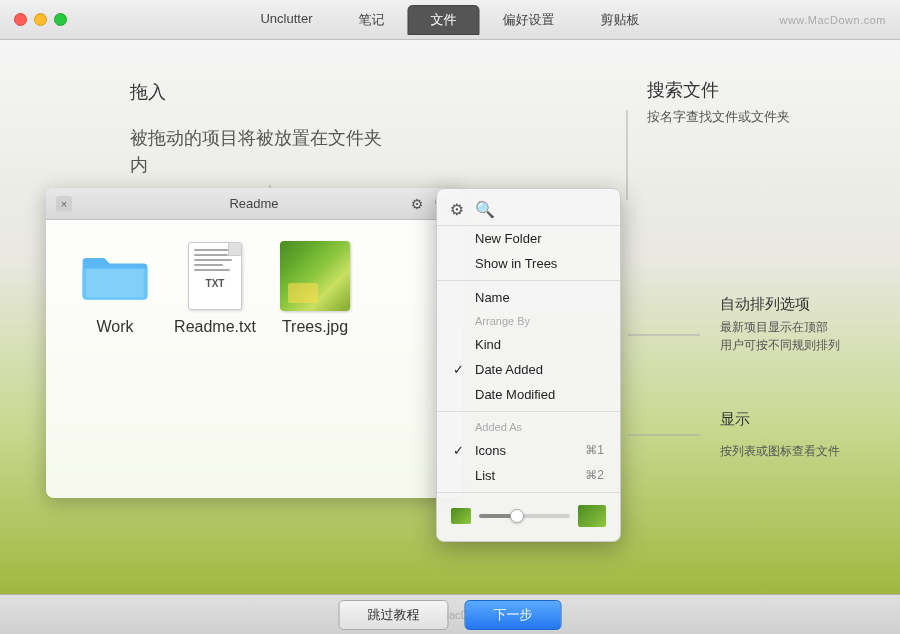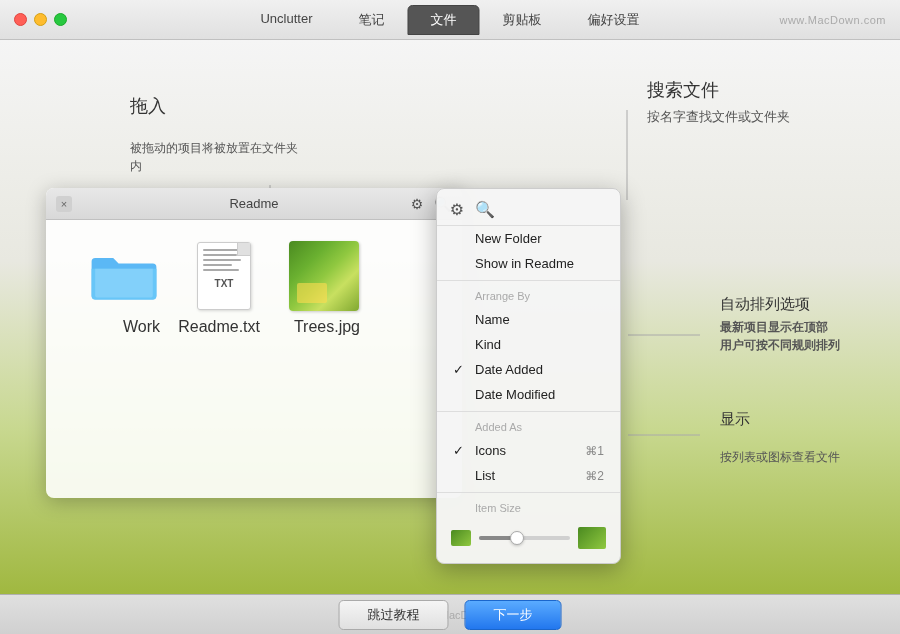--- a/index.html
+++ b/index.html
@@ -72,31 +72,31 @@
       width: 900px;
       height: 554px;
       background: linear-gradient(to bottom, #f5f5f5 0%, #e8e8e0 40%, #c8d890 70%, #a0b840 100%);
       position: relative;
       overflow: hidden;
     }
 
     
     .annotation-drag {
       position: absolute;
-      top: 54px;
+      top: 40px;
       left: 130px;
     }
     .annotation-drag .title {
       font-size: 18px;
       color: #333;
       font-weight: 400;
       margin-bottom: 6px;
     }
     .annotation-drag .desc {
-      font-size: 12px;
+      font-size: 18px;
       color: #555;
       line-height: 1.5;
       margin-top: 21px;
     }
 
     .annotation-search {
       position: absolute;
       top: 38px;
       right: 110px;
       text-align: left;
@@ -171,21 +171,21 @@
     }
 
     .files-grid {
       display: flex;
       gap: 10px;
       padding: 20px 24px;
     }
     .file-item {
       display: flex;
       flex-direction: column;
-      align-items: flex-end;
+      align-items: center;
       width: 90px;
       cursor: pointer;
     }
     .file-icon {
       width: 72px;
       height: 72px;
       display: flex;
       align-items: center;
       justify-content: center;
       margin-bottom: 6px;
@@ -288,21 +288,20 @@
     }
     .menu-search-icon {
       margin-left: 4px;
     }
 
     .menu-item {
       padding: 5px 16px;
       color: #222;
       cursor: pointer;
       display: flex;
-      align-items: center;
       gap: 8px;
     }
     .menu-item.disabled {
       color: #aaa;
       cursor: default;
       font-size: 11px;
     }
     .menu-separator {
       height: 1px;
       background: #ddd;
@@ -373,32 +372,31 @@
     }
     .annotation-arrange .title {
       font-size: 15px;
       color: #333;
       margin-bottom: 4px;
     }
     .annotation-arrange .desc {
       font-size: 12px;
       color: #555;
       line-height: 1.5;
-      font-weight: bold;
     }
 
     .annotation-view {
       position: absolute;
       top: 370px;
       right: 60px;
     }
     .annotation-view .title {
       font-size: 15px;
       color: #333;
-      margin-bottom: 20px;
+      margin-bottom: 14px;
     }
     .annotation-view .desc {
       font-size: 12px;
       color: #555;
     }
 
     
     .connectors-svg {
       position: absolute;
       top: 0;
@@ -461,22 +459,22 @@
   <div class="traffic-lights">
     <div class="traffic-light tl-close"></div>
     <div class="traffic-light tl-minimize"></div>
     <div class="traffic-light tl-maximize"></div>
   </div>
 
   <div class="tab-bar">
     <div class="tab">Unclutter</div>
     <div class="tab">笔记</div>
     <div class="tab active">文件</div>
+    <div class="tab">偏好设置</div>
     <div class="tab">剪贴板</div>
-    <div class="tab">偏好设置</div>
   </div>
 
   <div class="watermark-top">www.MacDown.com</div>
 </div>
 
 <div class="main-content">
 
   <svg class="connectors-svg">
 
     <line x1="270" y1="145" x2="270" y2="160" stroke="#aaa" stroke-width="1"></line>
@@ -551,32 +549,32 @@
       <div class="menu-toolbar-icon">⚙</div>
       <div class="menu-toolbar-icon menu-search-icon">🔍</div>
     </div>
 
     <div class="menu-item">
       <span class="checkmark"></span>
       <span>New Folder</span>
     </div>
     <div class="menu-item">
       <span class="checkmark"></span>
-      <span>Show in Readme</span>
+      <span>Show in Trees</span>
     </div>
 
     <div class="menu-separator"></div>
 
+    <div class="menu-item">
+      <span class="checkmark"></span>
+      <span>Name</span>
+    </div>
     <div class="menu-item disabled">
       <span class="checkmark"></span>
       <span>Arrange By</span>
-    </div>
-    <div class="menu-item">
-      <span class="checkmark"></span>
-      <span>Name</span>
     </div>
     <div class="menu-item">
       <span class="checkmark"></span>
       <span>Kind</span>
     </div>
     <div class="menu-item">
       <span class="checkmark">✓</span>
       <span>Date Added</span>
     </div>
     <div class="menu-item">
@@ -596,24 +594,20 @@
       <span class="shortcut">⌘1</span>
     </div>
     <div class="menu-item">
       <span class="checkmark"></span>
       <span>List</span>
       <span class="shortcut">⌘2</span>
     </div>
 
     <div class="menu-separator"></div>
 
-    <div class="menu-item disabled">
-      <span class="checkmark"></span>
-      <span>Item Size</span>
-    </div>
 
     <div class="slider-area">
       <div class="slider-icon-sm"></div>
       <div class="slider-track">
         <div class="slider-fill"></div>
         <div class="slider-thumb"></div>
       </div>
       <div class="slider-icon-lg"></div>
     </div>
   </div>

